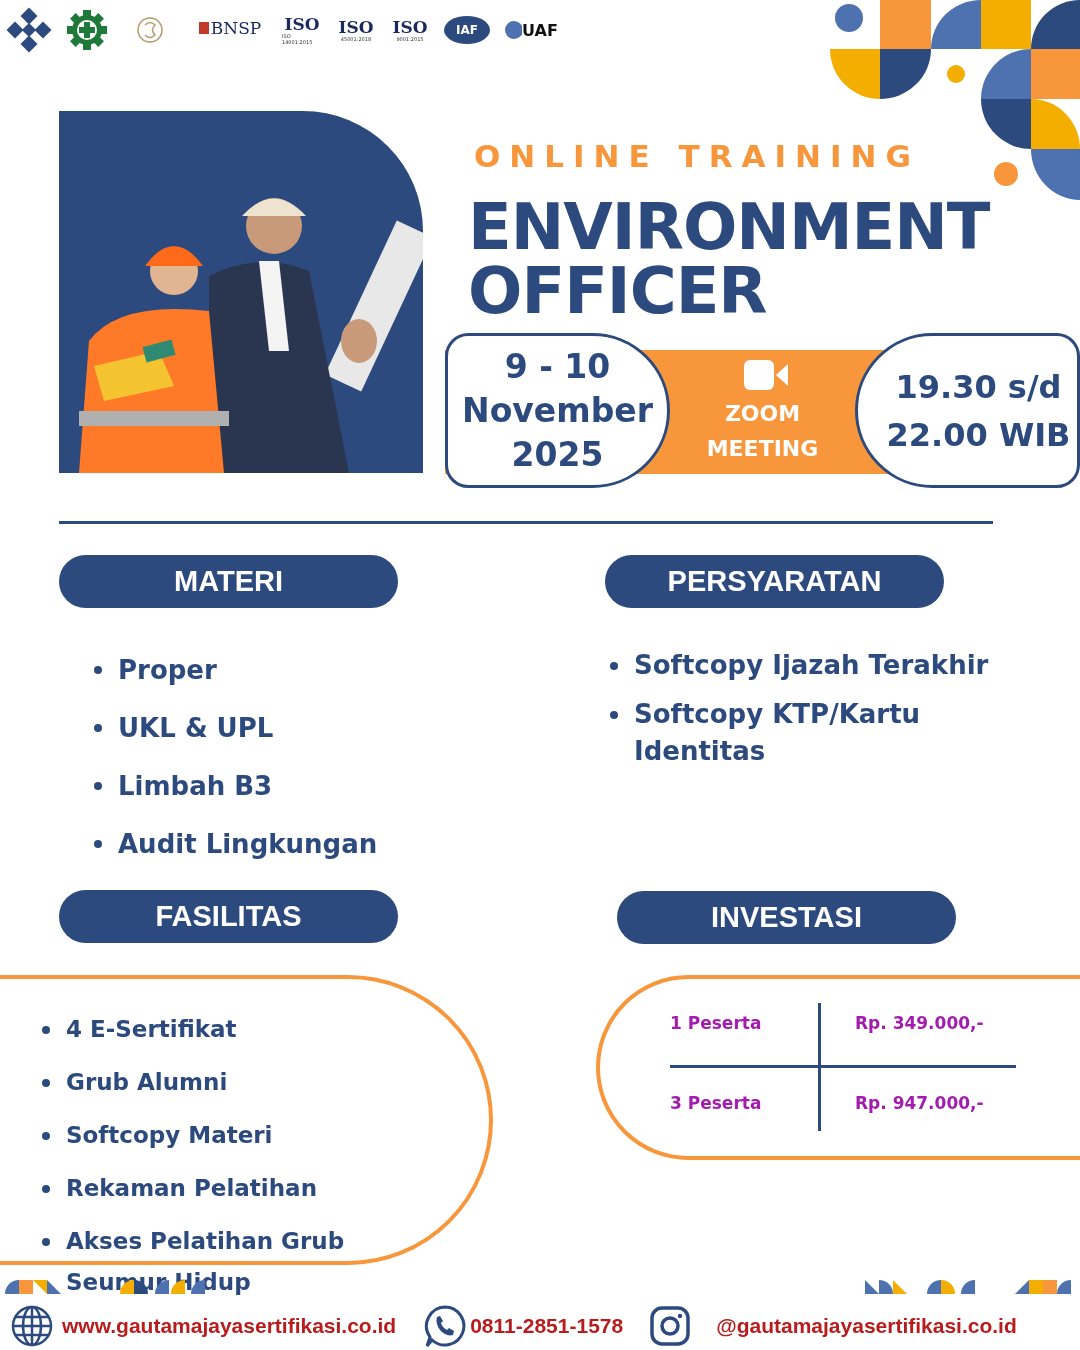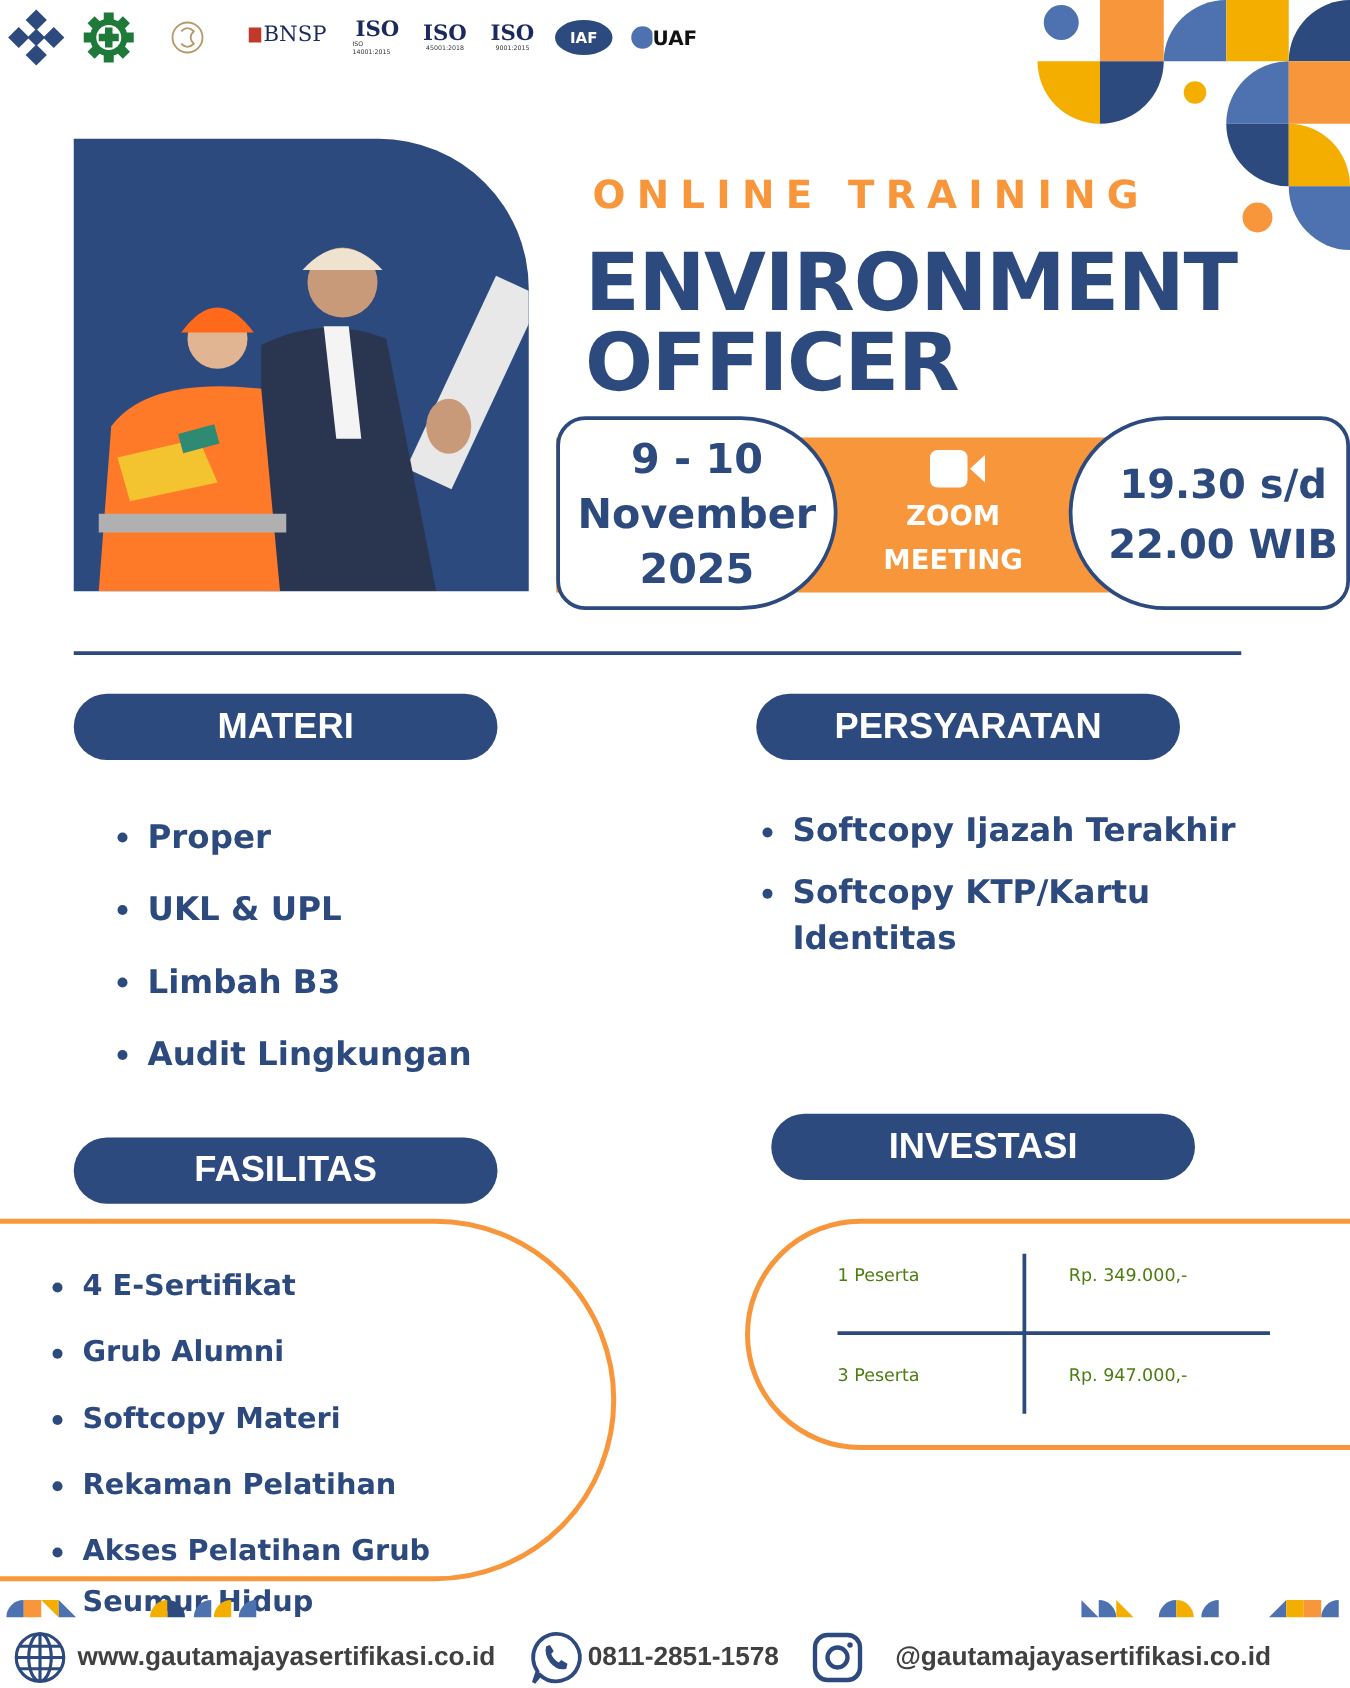--- a/index.html
+++ b/index.html
@@ -28,24 +28,24 @@
   ul.list li::before { content: ""; position: absolute; left: 2px; width: 8px; height: 8px; border-radius: 50%; background: #2c4a7e; }
   .materi-list { left: 92px; top: 635px; font-size: 26px; line-height: 46px; }
   .materi-list li::before { top: 19px; }
   .syarat-list { left: 608px; top: 635px; font-size: 26px; line-height: 37px; width: 400px; }
   .syarat-list li::before { top: 15px; }
   .fasilitas-box { left: -30px; top: 975px; width: 523px; height: 290px; border: 4px solid #f7963b; border-radius: 0 150px 150px 0; }
   .fasilitas-list { left: 40px; top: 997px; font-size: 23px; line-height: 41px; width: 420px; }
   .fasilitas-list li::before { top: 17px; width: 7px; height: 7px; }
   .invest-box { left: 596px; top: 975px; width: 520px; height: 185px; border: 4px solid #f7963b; border-radius: 95px 0 0 95px; }
   .price-grid { left: 670px; top: 1003px; width: 346px; height: 128px; }
-  .price-cell { position: absolute; font-weight: normal; font-size: 14px; color: #4d7c0f; }
+  .price-cell { position: absolute; font-weight: bold; font-size: 17px; color: #a21caf; }
   .vline { position: absolute; left: 148px; top: 0; width: 3px; height: 128px; background: #2c4a7e; }
   .hline { position: absolute; left: 0; top: 62px; width: 346px; height: 3px; background: #2c4a7e; }
-  .footer { left: 10px; top: 1302px; width: 1070px; height: 48px; display: flex; align-items: center; font-family: "Liberation Sans", sans-serif; font-weight: bold; font-size: 21px; color: #404040; text-align: right; }
+  .footer { left: 10px; top: 1302px; width: 1070px; height: 48px; display: flex; align-items: center; font-family: "Liberation Sans", sans-serif; font-weight: bold; font-size: 21px; color: #b91c1c; text-align: right; }
   .footer-item { display: flex; align-items: center; gap: 8px; margin-right: 26px; }
 </style>
 </head>
 <body>
 
 <div class="abs logos">
   <div class="logo">
     <svg width="46" height="46" viewBox="0 0 46 46">
       <g fill="#2c4a7e">
         <rect x="17" y="3" width="12" height="12" transform="rotate(45 23 9)"></rect>
@@ -185,21 +185,21 @@
   <li>Limbah B3</li>
   <li>Audit Lingkungan</li>
 </ul>
 
 <div class="abs pill" style="left:605px; top:555px; width:339px;">PERSYARATAN</div>
 <ul class="abs list syarat-list">
   <li>Softcopy Ijazah Terakhir</li>
   <li style="width:320px;">Softcopy KTP/Kartu Identitas</li>
 </ul>
 
-<div class="abs pill" style="left:59px; top:890px; width:339px;margin-top:20px;">FASILITAS</div>
+<div class="abs pill" style="left:59px; top:890px; width:339px;">FASILITAS</div>
 <div class="abs fasilitas-box"></div>
 <ul class="abs list fasilitas-list">
   <li>4 E-Sertifikat</li>
   <li>Grub Alumni</li>
   <li>Softcopy Materi</li>
   <li>Rekaman Pelatihan</li>
   <li style="width:400px;">Akses Pelatihan Grub Seumur Hidup</li>
 </ul>
 
 <div class="abs pill" style="left:617px; top:891px; width:339px;">INVESTASI</div>

